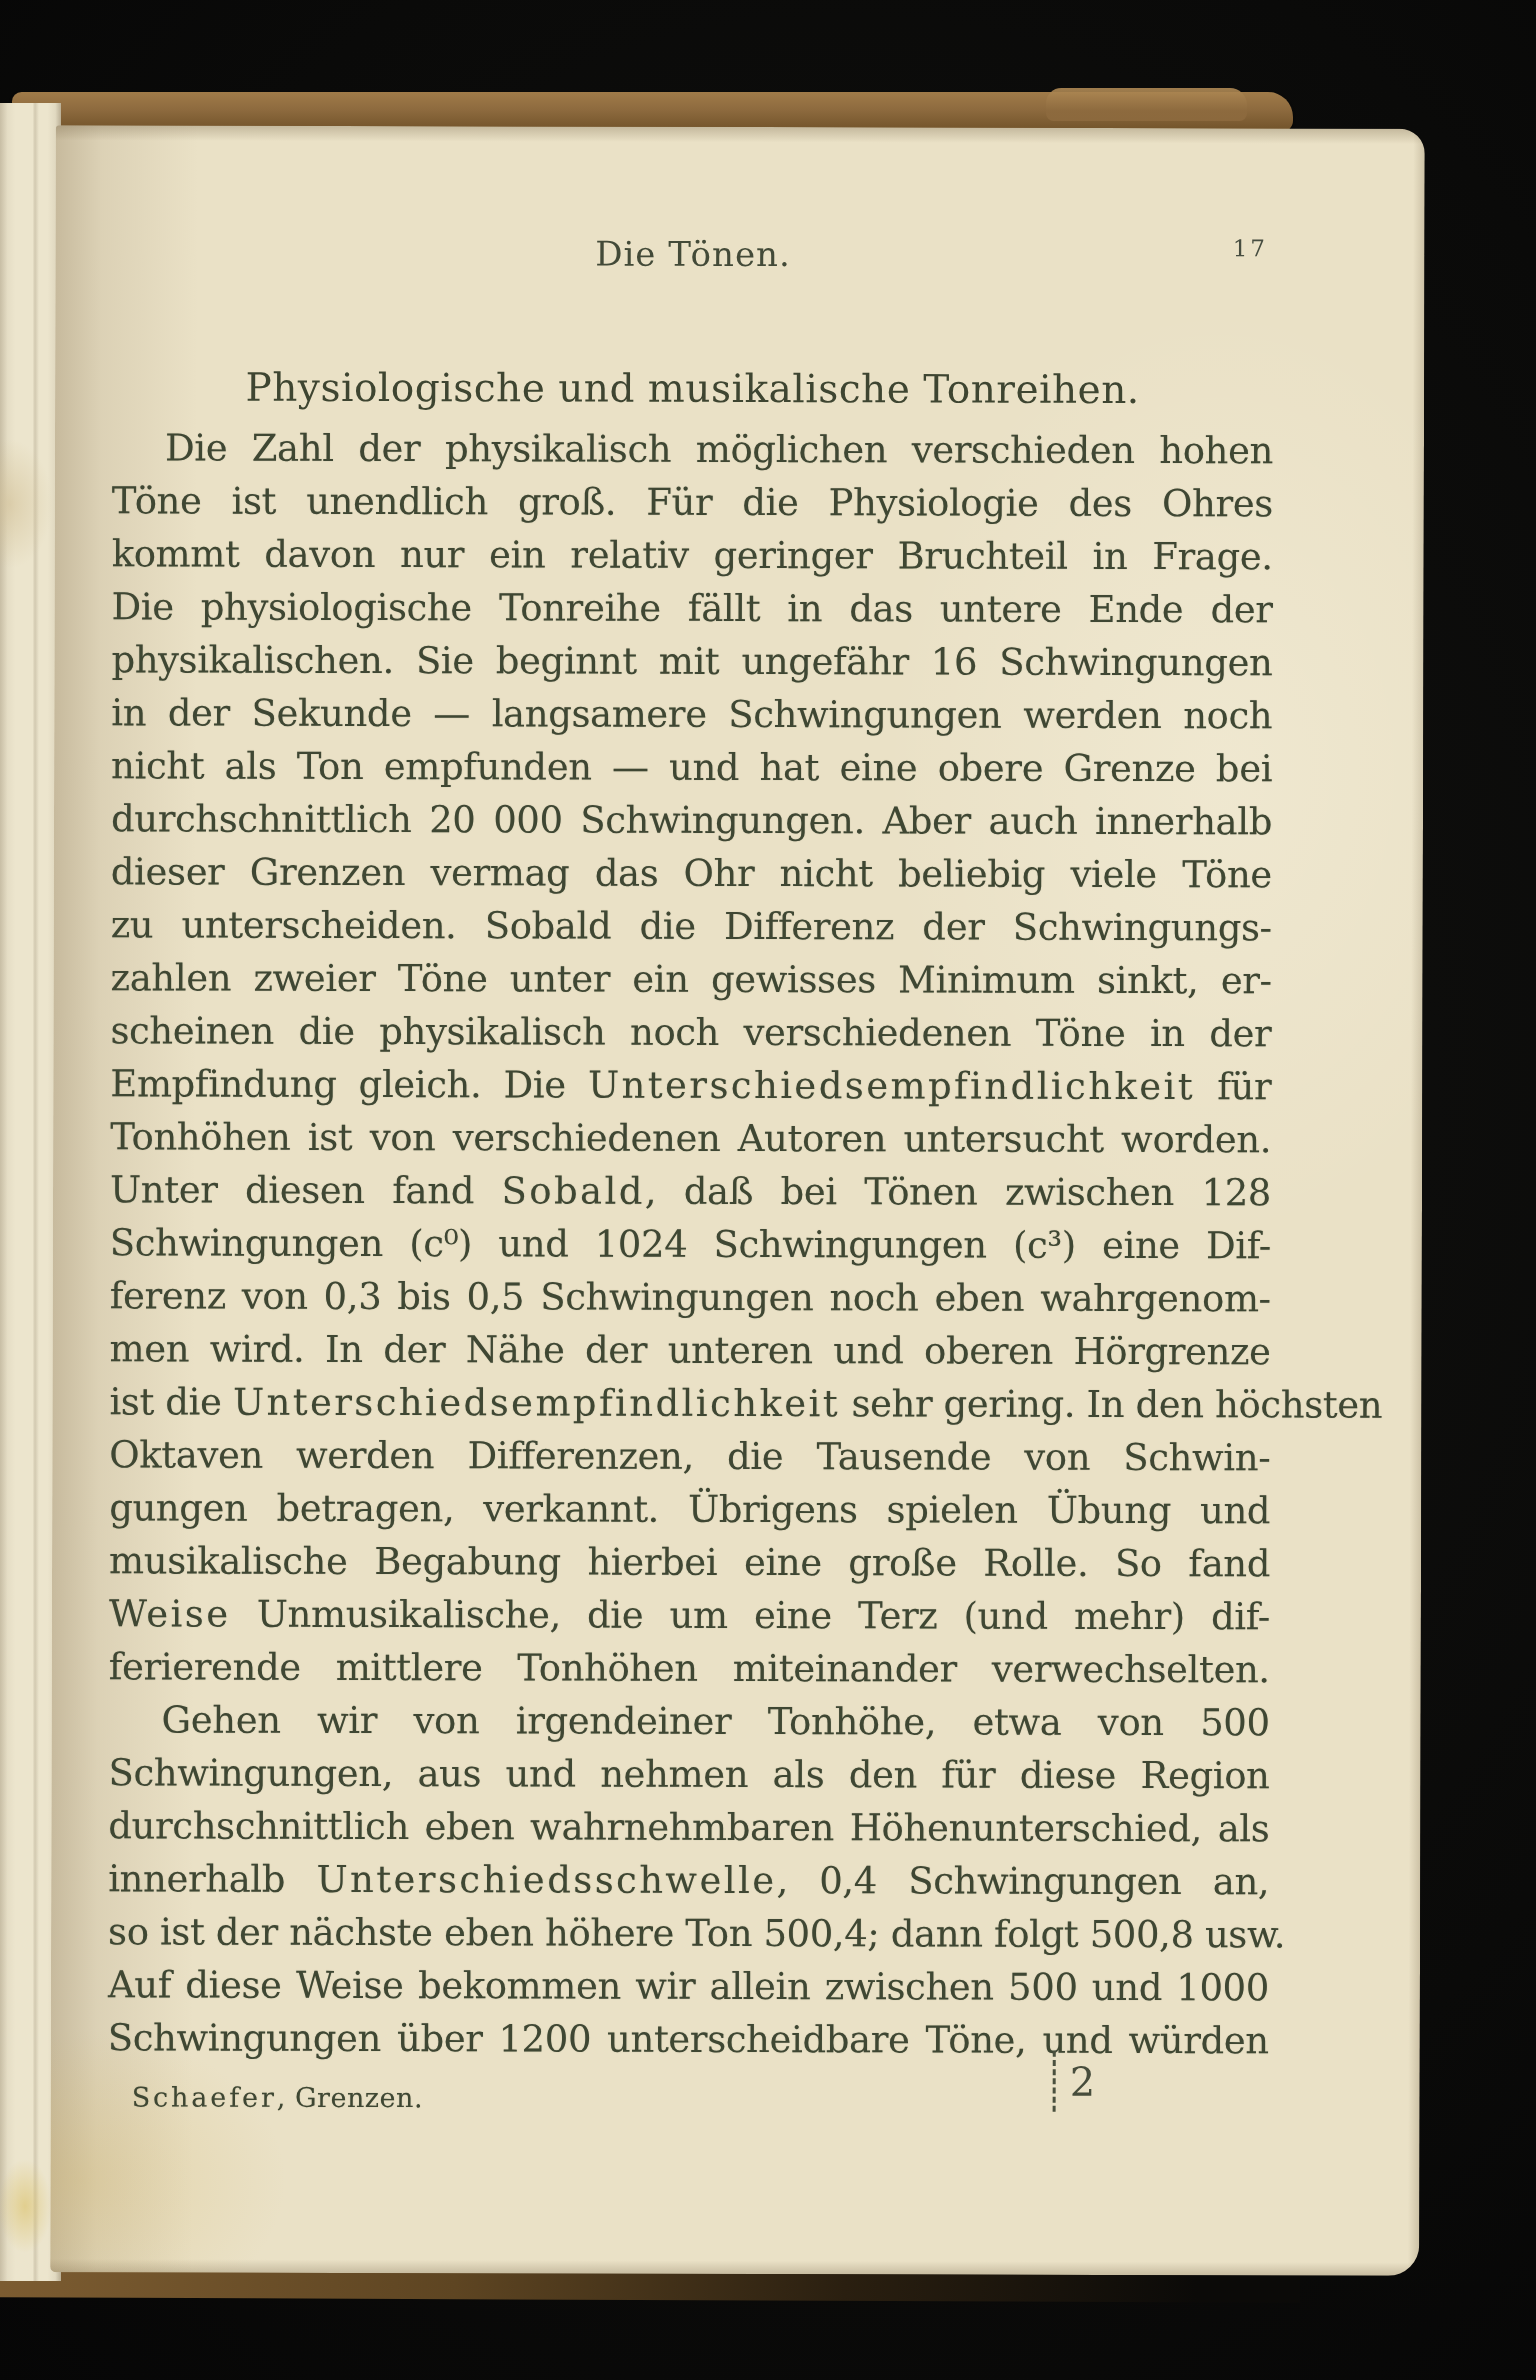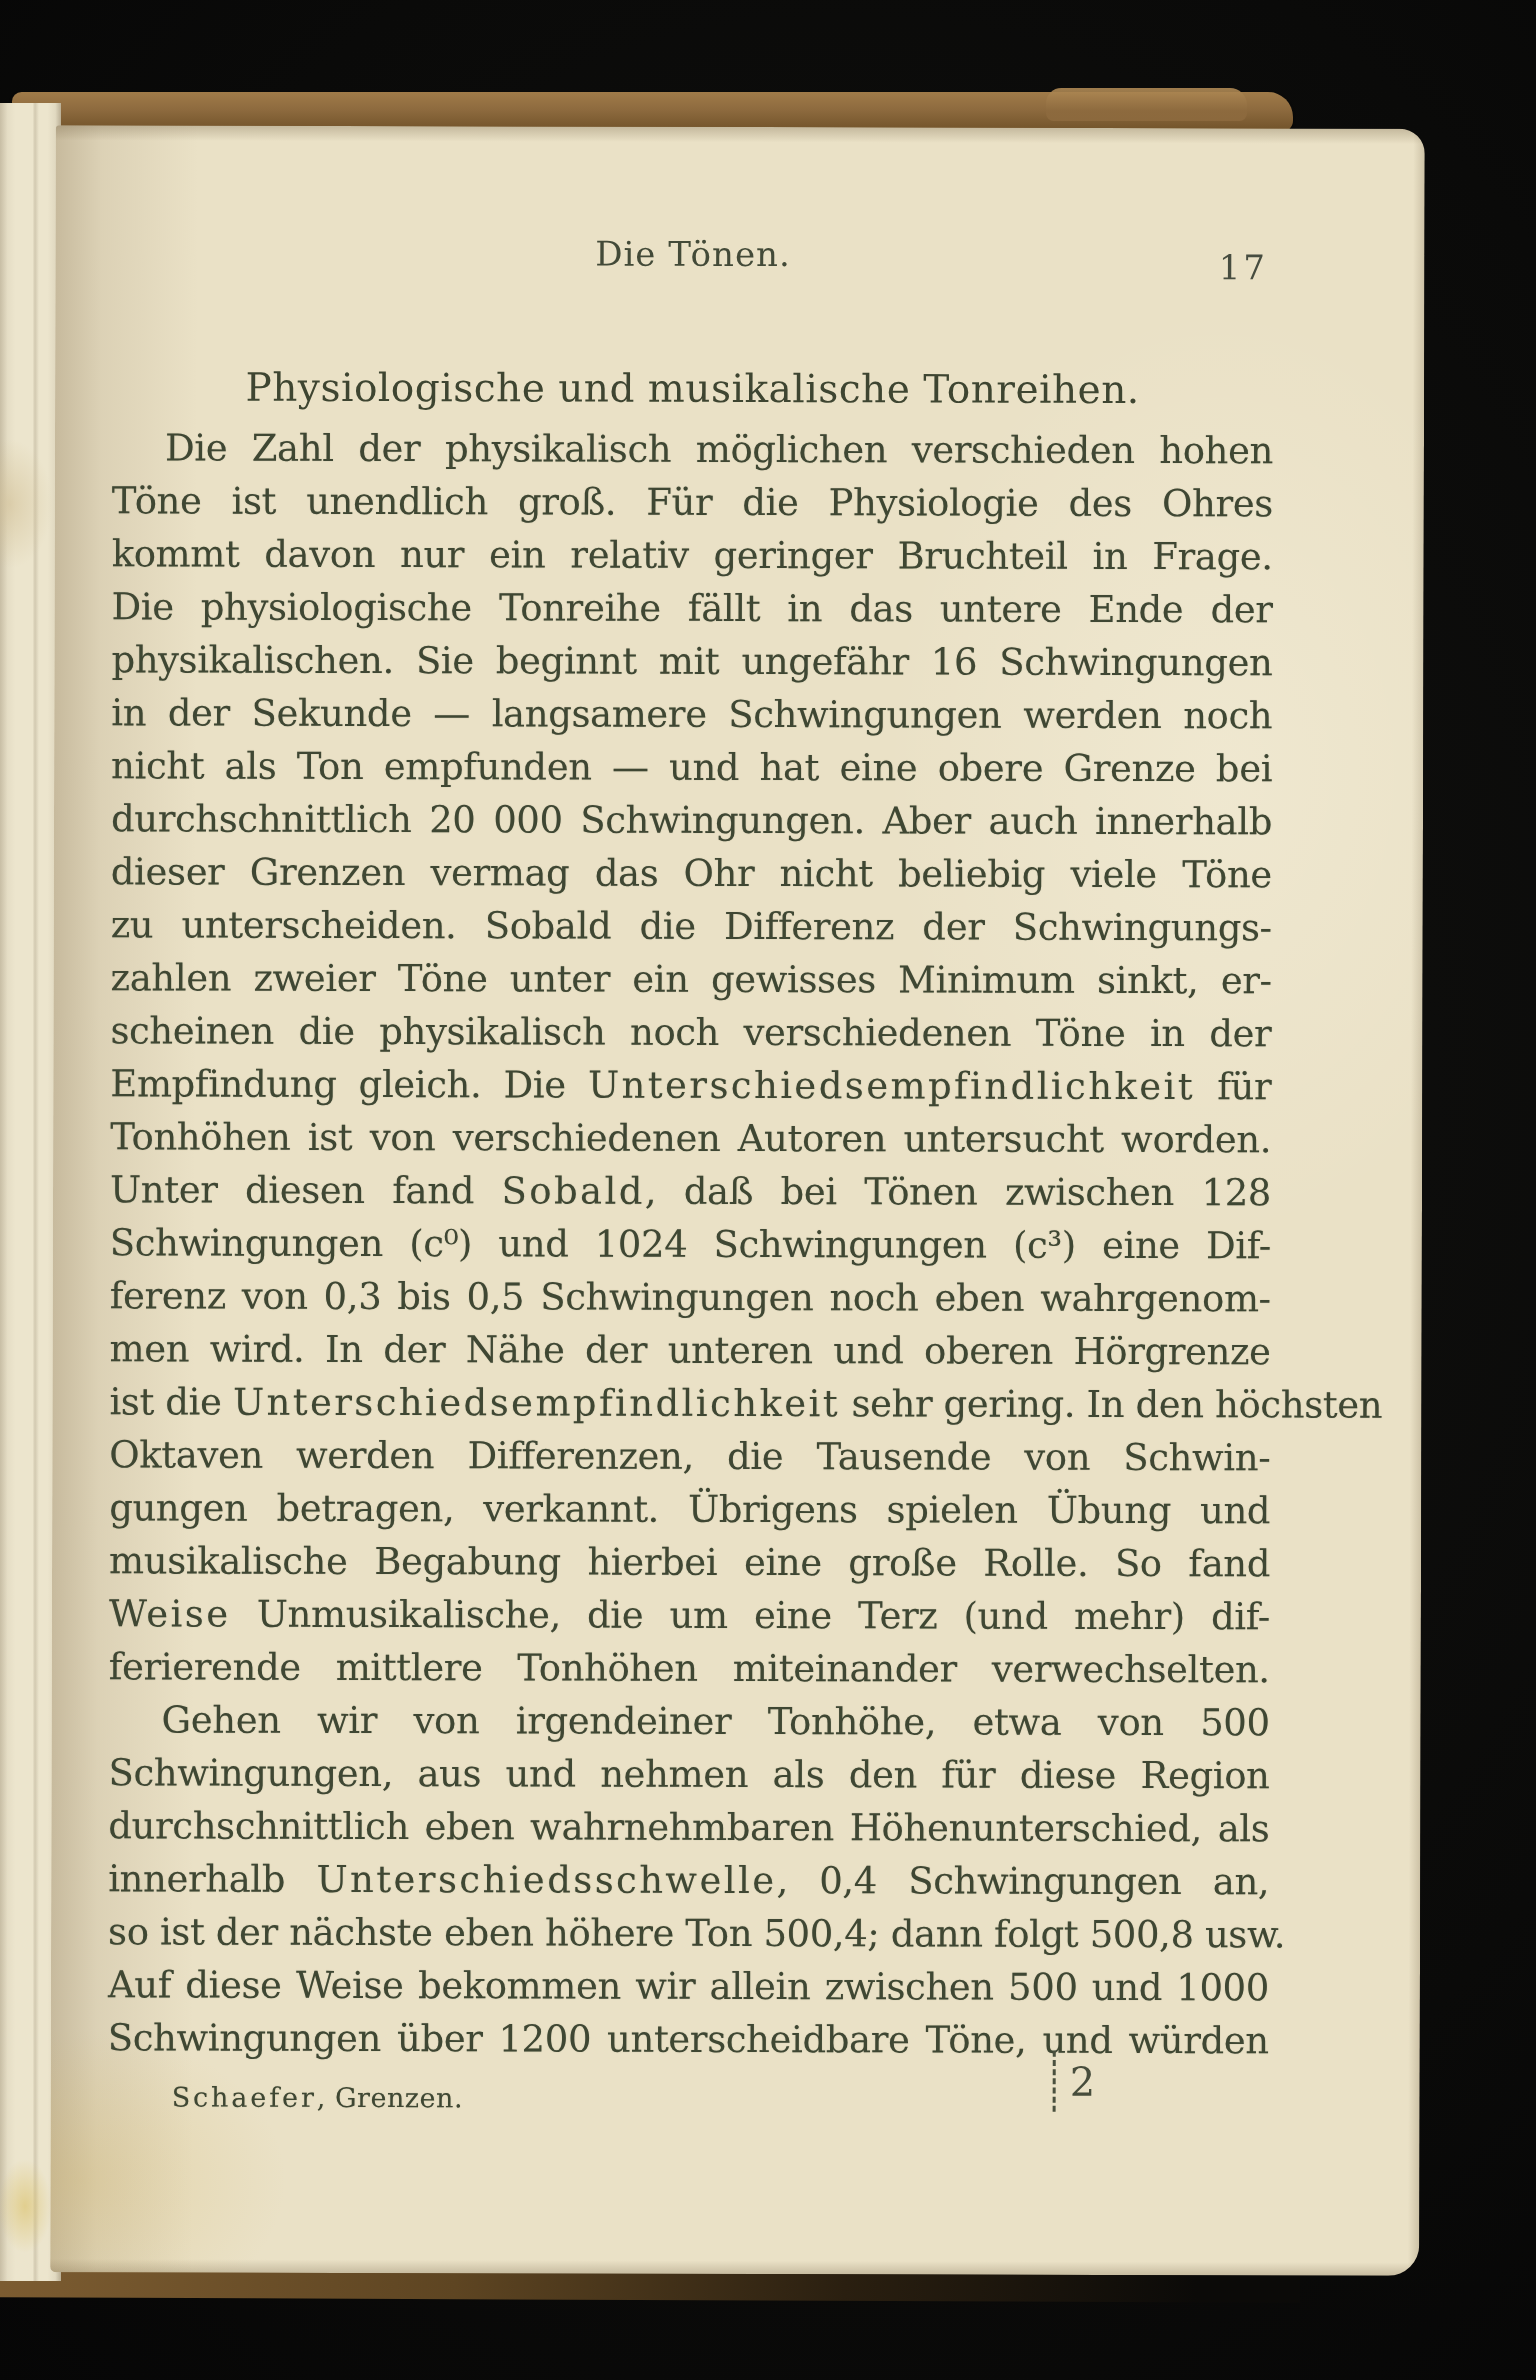--- a/index.html
+++ b/index.html
@@ -55,22 +55,22 @@
     border-radius: 3.8px 25px 31px 5.7px;
     transform: rotate(0.15deg);
     color: #3f4733;
   }
 
   .running-header {
     position: absolute; left: 57px; top: 107px; width: 1161px; height: 44px;
     text-align: center; font-size: 34px; letter-spacing: 1px; color: #434a38;
   }
   .page-num {
-    position: absolute; right: 5.7px; top: 12px;
-    font-size: 34px; letter-spacing: 2.9px; color: #474d40;
+    position: absolute; right: 5.7px; top: 0px;
+    font-size: 23px; letter-spacing: 2.9px; color: #474d40;
   }
 
   .heading {
     position: absolute; left: 57px; top: 239px; width: 1161px; margin: 0;
     font-size: 39px; font-weight: normal; text-align: center;
     letter-spacing: 0.5px; color: #3e4531; white-space: nowrap;
   }
 
   .bodytext { position: absolute; left: 57px; top: 296px; width: 1161px; }
   .line {
@@ -79,21 +79,21 @@
     text-shadow: 0 0 1px rgba(63,71,51,0.35);
   }
   .line.indent { padding-left: 53px; }
   .sperr { letter-spacing: 2.4px; }
 
   .sig-label { position: absolute; left: 81px; top: 1956px; width: 669px; }
   .sig-label .line {
     font-size: 27px; height: 32.5px; line-height: 32.5px;
     text-align: left; text-align-last: left; letter-spacing: 0.5px;
   }
-  .sig-label .sperr { letter-spacing: 2.9px; margin-left: 40px; }
+  .sig-label .sperr { letter-spacing: 2.9px; }
 
   .sheet-mark { position: absolute; left: 1002px; top: 1923px; width: 86px; height: 76px; }
   .mark-bar {
     position: absolute; left: 0; top: 0; height: 61px; width: 0;
     border-left: 3.8px dashed #4a503e;
   }
   .mark-num {
     position: absolute; left: 17px; top: 7.6px;
     font-size: 40px; color: #474d3c; letter-spacing: 1px;
   }

